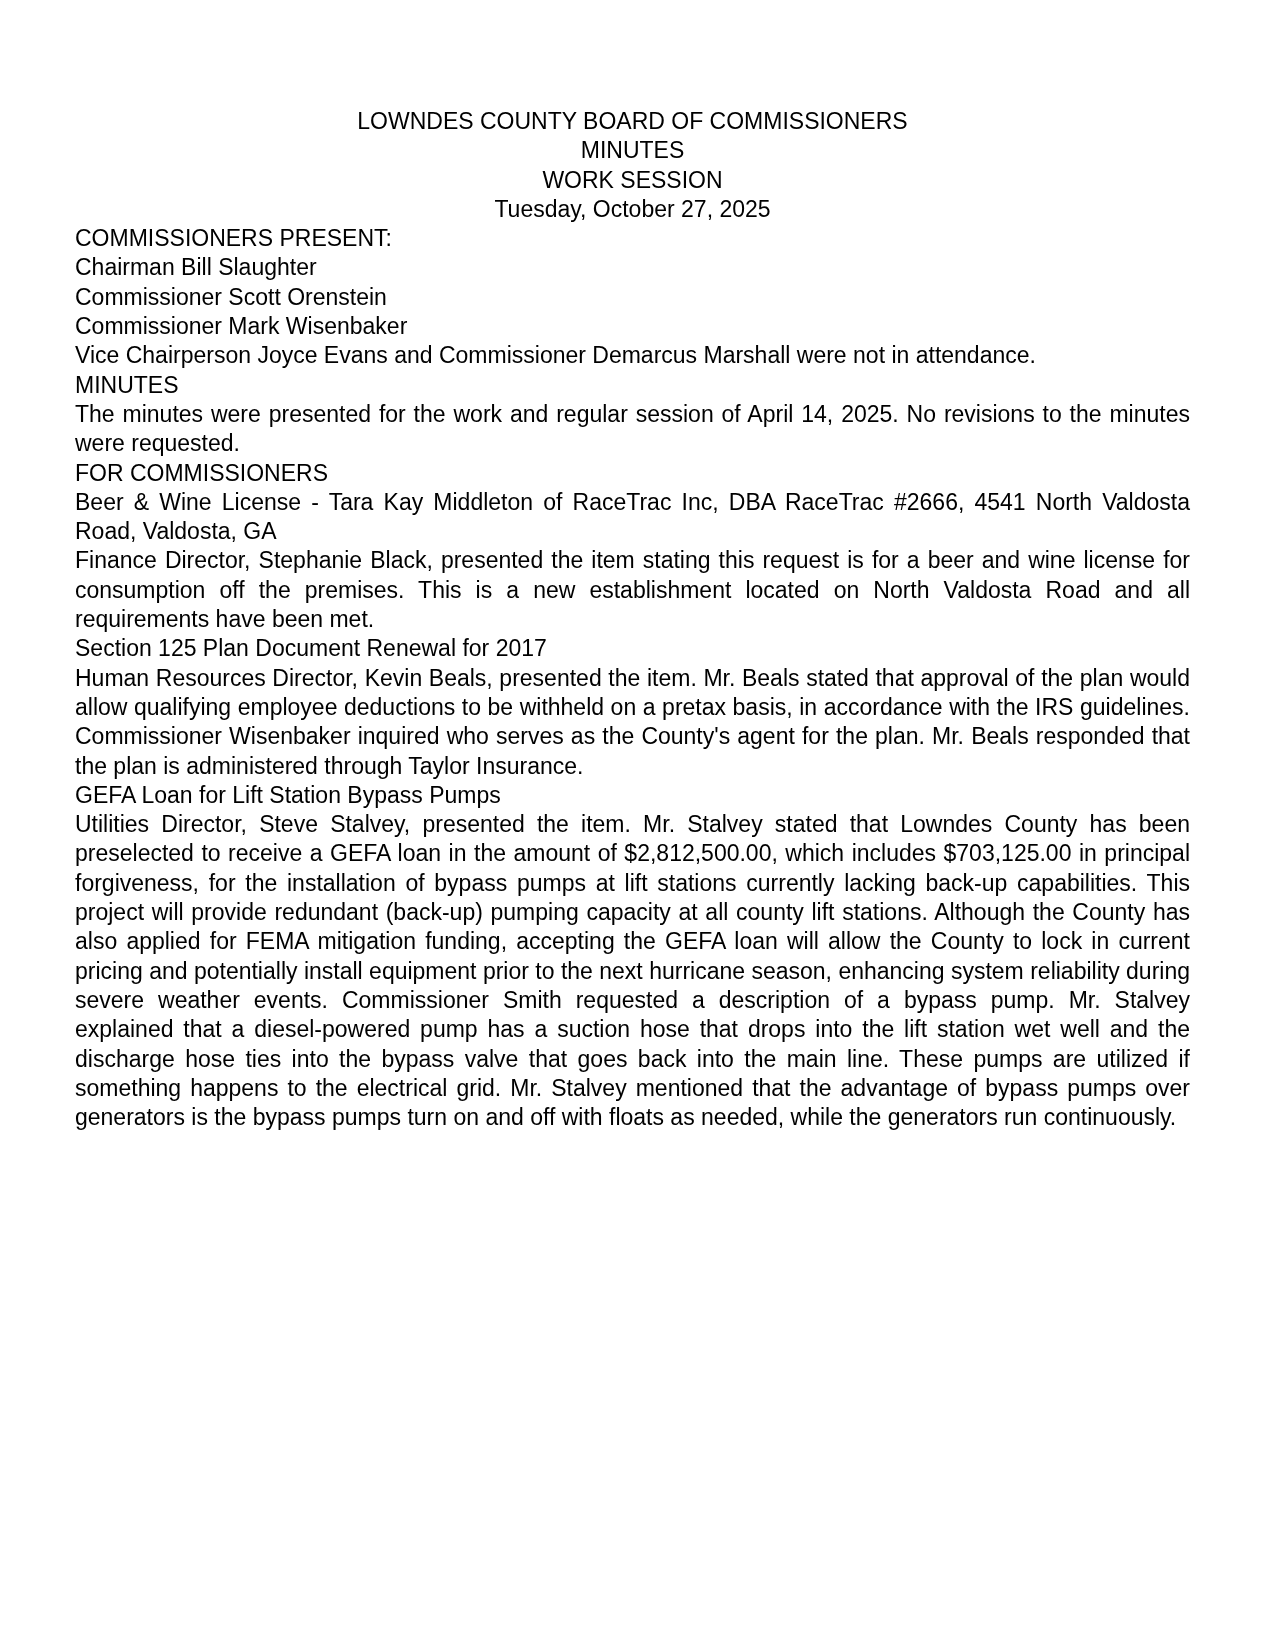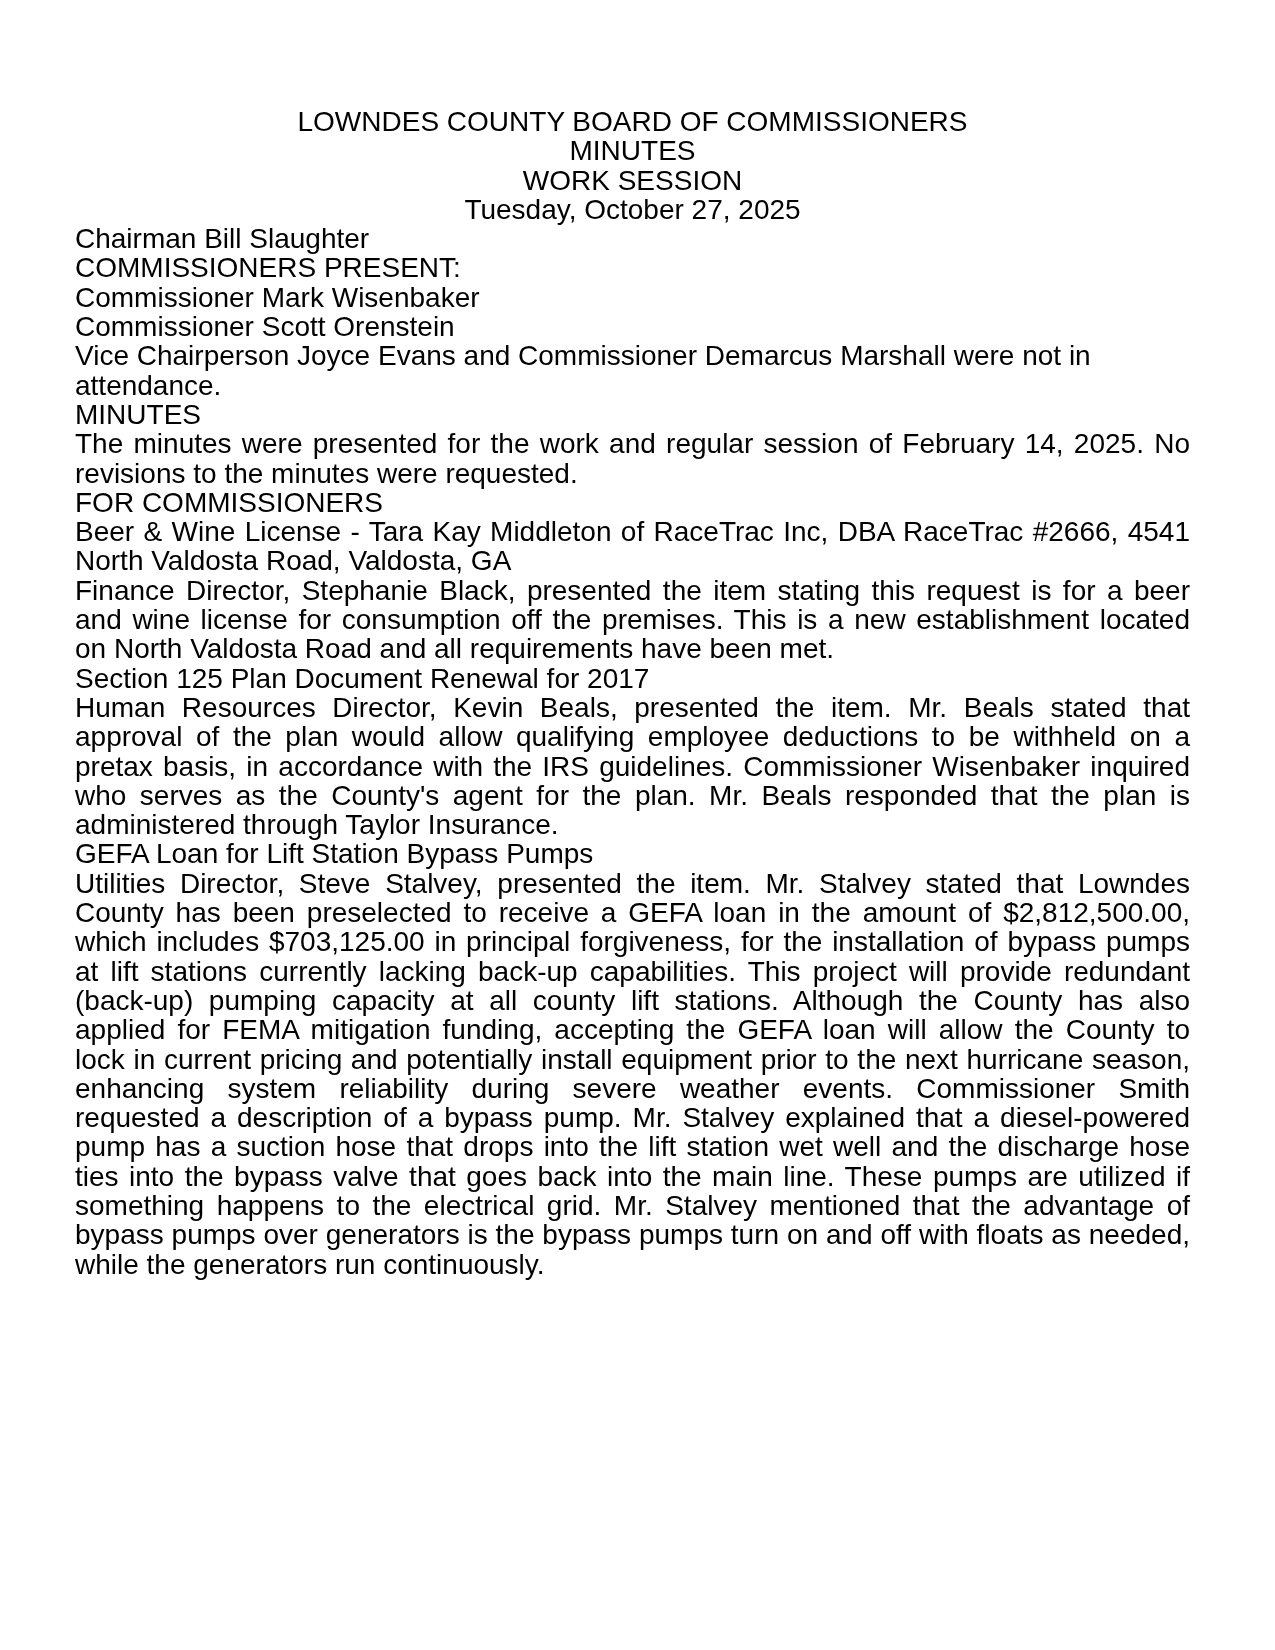--- a/index.html
+++ b/index.html
@@ -16,21 +16,21 @@
     color: #000000;
     font-family: "Liberation Sans", sans-serif;
     font-size: 23px;
     line-height: 29.3px;
     padding: 107px 85px 0 75px;
     overflow: hidden;
   }
   .page p, .page h1, .page h2, .page h3, .page div {
     margin: 0;
     padding: 0;
-    font-size: 28px;
+    font-size: 23px;
     line-height: 29.3px;
     font-weight: normal;
   }
   .title-block {
     text-align: center;
   }
   .attendance-block { margin-top: 99px; }
   .absence-note    { margin-top: 38px; }
   .call-to-order   { margin-top: 35px; }
   .section-heading {
@@ -62,32 +62,32 @@
 <div class="page">
 
   <div class="title-block">
     <div>LOWNDES COUNTY BOARD OF COMMISSIONERS</div>
     <div>MINUTES</div>
     <div>WORK SESSION</div>
     <div>Tuesday, October 27, 2025</div>
   </div>
 
   <div class="attendance-block">
+    <div>COMMISSIONERS PRESENT:</div>
     <div>Chairman Bill Slaughter</div>
-    <div>COMMISSIONERS PRESENT:</div>
+    <div>Commissioner Scott Orenstein</div>
     <div>Commissioner Mark Wisenbaker</div>
-    <div>Commissioner Scott Orenstein</div>
   </div>
 
   <p class="absence-note">Vice Chairperson Joyce Evans and Commissioner Demarcus Marshall were not in attendance.</p>
 
 
   <h2 class="section-heading">MINUTES</h2>
 
-  <p class="minutes-paragraph">The minutes were presented for the work and regular session of February 14, 2025. No revisions to the minutes were requested.</p>
+  <p class="minutes-paragraph">The minutes were presented for the work and regular session of April 14, 2025. No revisions to the minutes were requested.</p>
 
   <h2 class="consideration-heading">FOR COMMISSIONERS</h2>
 
   <div>
     <h3 class="item-title item-title-1">Beer &amp; Wine License - Tara Kay Middleton of RaceTrac Inc, DBA RaceTrac #2666, 4541 North Valdosta Road, Valdosta, GA</h3>
     <p class="item-body">Finance Director, Stephanie Black, presented the item stating this request is for a beer and wine license for consumption off the premises. This is a new establishment located on North Valdosta Road and all requirements have been met.</p>
   </div>
 
   <div>
     <h3 class="item-title item-title-2">Section 125 Plan Document Renewal for 2017</h3>

